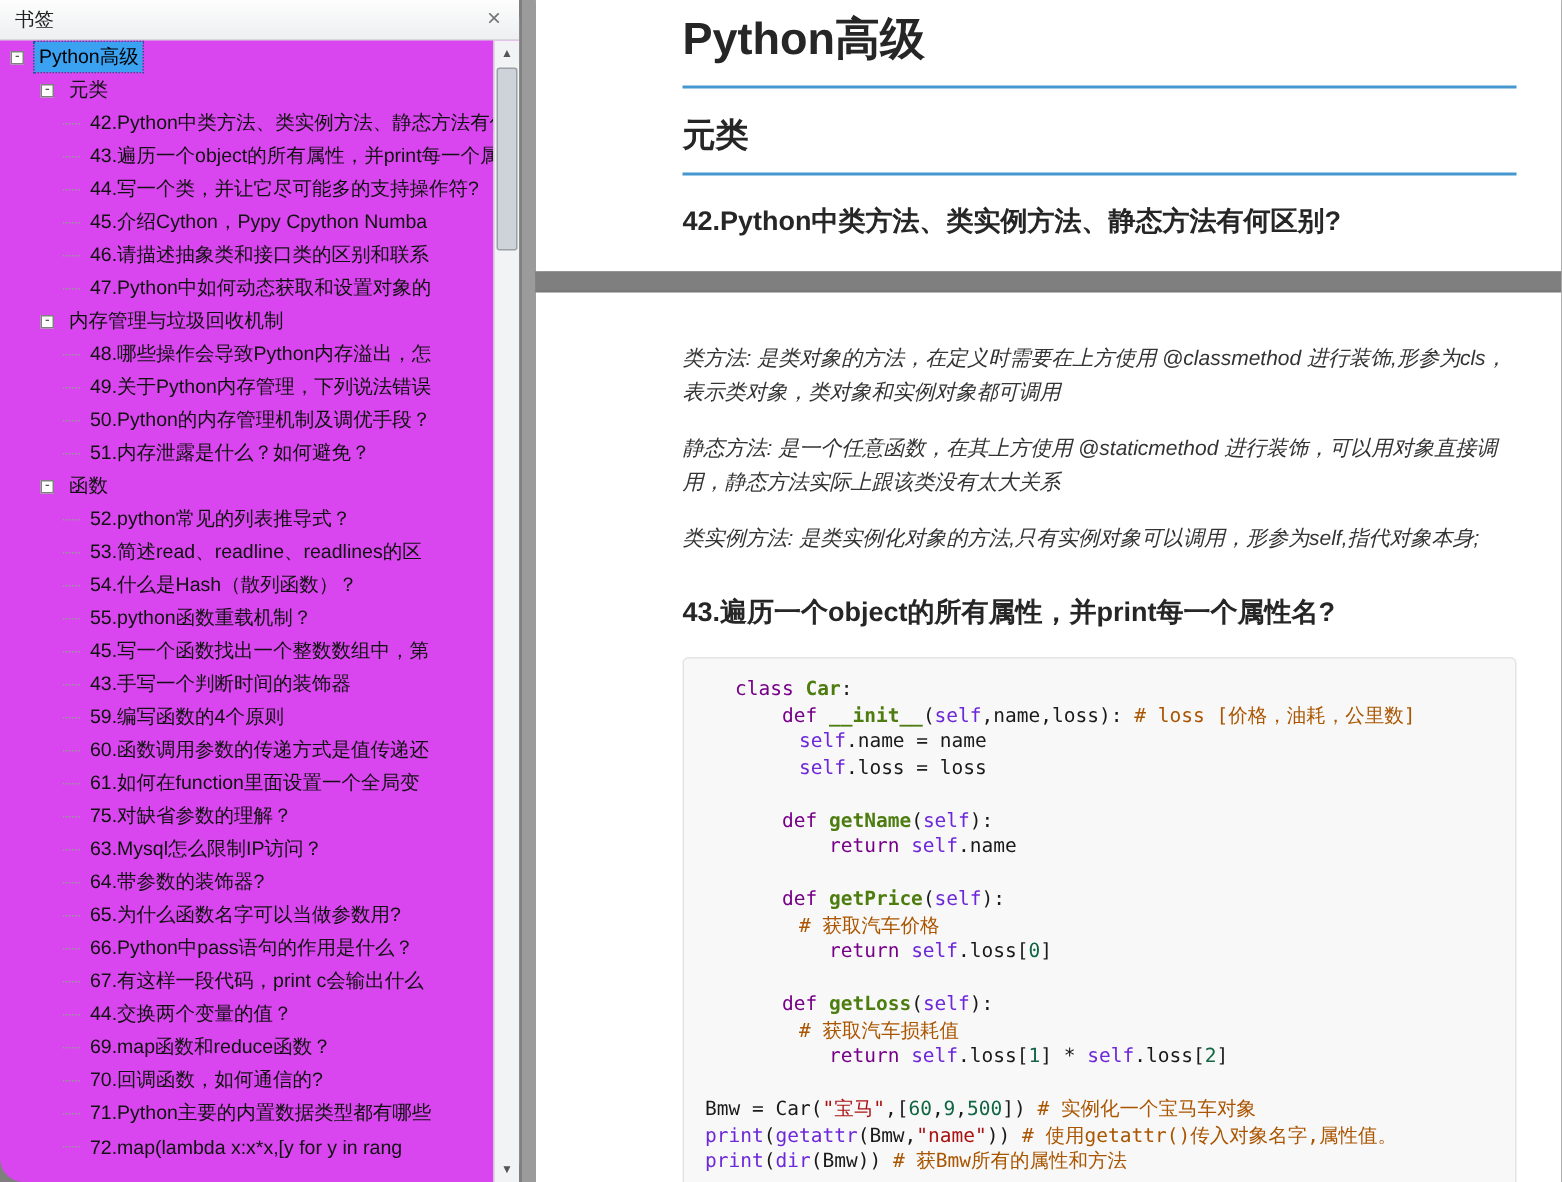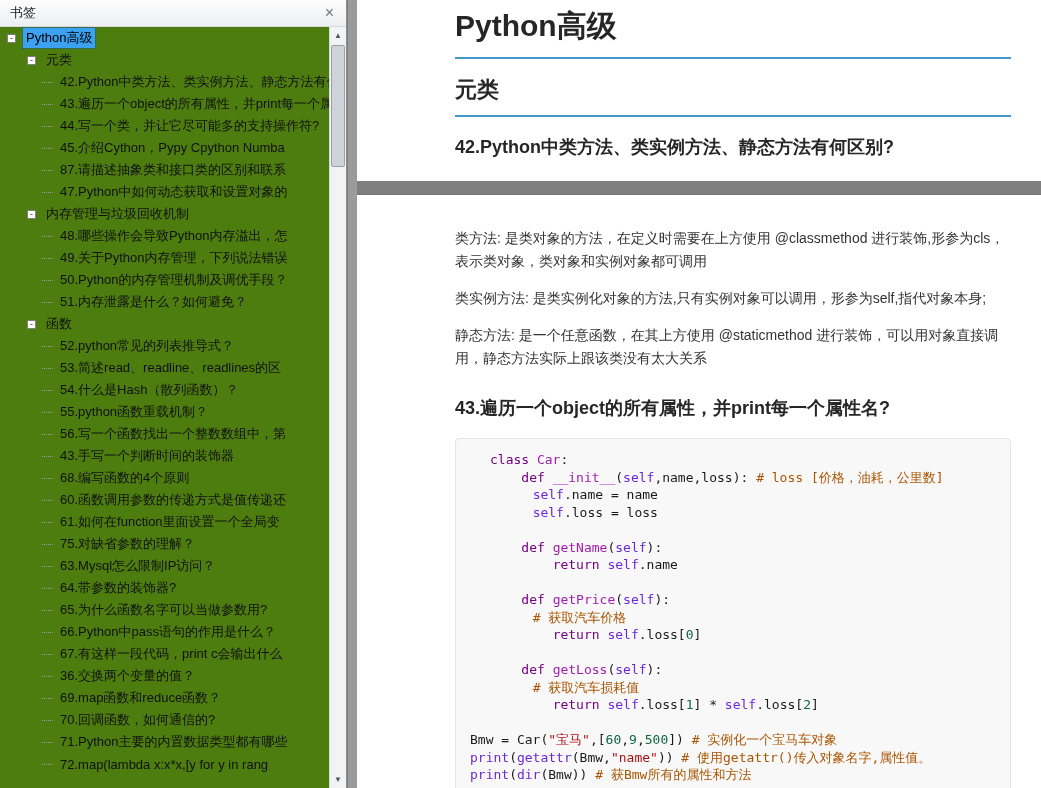--- a/index.html
+++ b/index.html
@@ -8,21 +8,21 @@
   }
   *{box-sizing:border-box;}
   html,body{margin:0;padding:0;}
   body{
     width:1041px;height:788px;overflow:hidden;
     font-family:"Liberation Sans","DejaVu Sans",sans-serif;
     background:#7f7f7f;position:relative;
   }
 
   
-  .panel{position:absolute;left:0;top:0;width:347px;height:788px;background:#4d7c0f;border-right:1px solid #8c8c8c;}
+  .panel{position:absolute;left:0;top:0;width:347px;height:788px;background:#d946ef;border-right:1px solid #8c8c8c;border-radius:16px;}
   .panel-header{height:27px;background:linear-gradient(#fdfdfd,#edeff1);border-bottom:1px solid #d8d8d8;
     display:flex;align-items:center;padding:0 10px;font-size:13px;color:#222;}
   .panel-close{margin-left:auto;color:#777;font-size:16px;line-height:16px;cursor:pointer;padding-right:2px;}
 
   .tree{position:absolute;top:27px;left:0;right:17px;bottom:0;overflow:hidden;font-size:13px;color:#111;}
   .tree-row{height:22px;display:flex;align-items:center;white-space:nowrap;overflow:hidden;cursor:pointer;}
   .tree-row.level1{padding-left:7px;}
   .tree-row.level2{padding-left:27px;}
   .tree-row.level3{padding-left:42px;}
   .toggle{flex:0 0 auto;width:9px;height:9px;border:1px solid #808080;background:#fff;
@@ -45,29 +45,29 @@
   .page2{top:195px;height:1000px;box-shadow:0 1px 3px rgba(0,0,0,.4);}
   .content{padding:0 30px 0 98px;color:#262626;}
   .page1 .content{padding-top:4px;}
   .page2 .content{padding-top:32px;}
 
   h1{font-size:30px;font-weight:bold;margin:0;padding:2px 0 10px;border-bottom:2px solid var(--rule);}
   h2{font-size:22px;font-weight:bold;margin:16px 0 0;padding:0 0 10px;border-bottom:2px solid var(--rule);}
   h3{font-size:18px;font-weight:bold;margin:18px 0 0;}
   h3.q43{margin-top:26px;}
 
-  p.ans{font-size:14px;line-height:23px;color:#333;margin:0 0 14px;max-width:556px;}
+  p.ans{font-size:14px;line-height:23px;color:#333;margin:0 0 14px;max-width:556px;font-style:italic;}
 
   .code{background:#f8f8f8;border:1px solid #e4e4e4;border-radius:4px;margin:18px 0 0;
     padding:12px 14px;font-family:"DejaVu Sans Mono","Liberation Mono",monospace;
     font-size:13px;line-height:17.5px;color:#1a1a1a;overflow:hidden;}
   .code .line{white-space:pre;min-height:17.5px;}
 
   .tk-k{color:#770088;margin-left:20px;}
-  .tk-d{color:#a21caf;}
+  .tk-d{color:#4d7c0f;font-weight:bold;}
   .tk-s{color:#aa1111;}
   .tk-c{color:#aa5500;}
   .tk-n{color:#116644;}
   .tk-b{color:#6d28d9;}
   .tk-p{color:#1a1a1a;}
 </style>
 </head>
 <body>
 
 <div class="app">
@@ -98,21 +98,21 @@
         <div class="tree-row level3">
           <span class="stub"></span>
           <span class="lab">44.写一个类，并让它尽可能多的支持操作符?</span>
         </div>
         <div class="tree-row level3">
           <span class="stub"></span>
           <span class="lab">45.介绍Cython，Pypy Cpython Numba</span>
         </div>
         <div class="tree-row level3">
           <span class="stub"></span>
-          <span class="lab">87.请描述抽象类和接口类的区别和联系</span>
+          <span class="lab">46.请描述抽象类和接口类的区别和联系</span>
         </div>
         <div class="tree-row level3">
           <span class="stub"></span>
           <span class="lab">47.Python中如何动态获取和设置对象的</span>
         </div>
         <div class="tree-row level2">
           <span class="toggle">-</span>
           <span class="lab">内存管理与垃圾回收机制</span>
         </div>
         <div class="tree-row level3">
@@ -146,29 +146,29 @@
         <div class="tree-row level3">
           <span class="stub"></span>
           <span class="lab">54.什么是Hash（散列函数）？</span>
         </div>
         <div class="tree-row level3">
           <span class="stub"></span>
           <span class="lab">55.python函数重载机制？</span>
         </div>
         <div class="tree-row level3">
           <span class="stub"></span>
-          <span class="lab">56.写一个函数找出一个整数数组中，第</span>
+          <span class="lab">45.写一个函数找出一个整数数组中，第</span>
         </div>
         <div class="tree-row level3">
           <span class="stub"></span>
           <span class="lab">43.手写一个判断时间的装饰器</span>
         </div>
         <div class="tree-row level3">
           <span class="stub"></span>
-          <span class="lab">68.编写函数的4个原则</span>
+          <span class="lab">59.编写函数的4个原则</span>
         </div>
         <div class="tree-row level3">
           <span class="stub"></span>
           <span class="lab">60.函数调用参数的传递方式是值传递还</span>
         </div>
         <div class="tree-row level3">
           <span class="stub"></span>
           <span class="lab">61.如何在function里面设置一个全局变</span>
         </div>
         <div class="tree-row level3">
@@ -190,21 +190,21 @@
         <div class="tree-row level3">
           <span class="stub"></span>
           <span class="lab">66.Python中pass语句的作用是什么？</span>
         </div>
         <div class="tree-row level3">
           <span class="stub"></span>
           <span class="lab">67.有这样一段代码，print c会输出什么</span>
         </div>
         <div class="tree-row level3">
           <span class="stub"></span>
-          <span class="lab">36.交换两个变量的值？</span>
+          <span class="lab">44.交换两个变量的值？</span>
         </div>
         <div class="tree-row level3">
           <span class="stub"></span>
           <span class="lab">69.map函数和reduce函数？</span>
         </div>
         <div class="tree-row level3">
           <span class="stub"></span>
           <span class="lab">70.回调函数，如何通信的?</span>
         </div>
         <div class="tree-row level3">
@@ -235,22 +235,22 @@
         <h3>42.Python中类方法、类实例方法、静态方法有何区别?</h3>
       </div>
     </div>
 
     <div class="page-gap"></div>
 
     <div class="page page2">
       <div class="content">
         <div id="paragraphs">
             <p class="ans">类方法: 是类对象的方法，在定义时需要在上方使用 @classmethod 进行装饰,形参为cls，表示类对象，类对象和实例对象都可调用</p>
+            <p class="ans">静态方法: 是一个任意函数，在其上方使用 @staticmethod 进行装饰，可以用对象直接调用，静态方法实际上跟该类没有太大关系</p>
             <p class="ans">类实例方法: 是类实例化对象的方法,只有实例对象可以调用，形参为self,指代对象本身;</p>
-            <p class="ans">静态方法: 是一个任意函数，在其上方使用 @staticmethod 进行装饰，可以用对象直接调用，静态方法实际上跟该类没有太大关系</p>
           </div>
         <h3 class="q43">43.遍历一个object的所有属性，并print每一个属性名?</h3>
         <pre class="code" id="code-43"><div class="line"><span class="tk-k">class</span><span class="tk-p"> </span><span class="tk-d">Car</span><span class="tk-p">:</span></div><div class="line"><span class="tk-p">    </span><span class="tk-k">def</span><span class="tk-p"> </span><span class="tk-d">__init__</span><span class="tk-p">(</span><span class="tk-b">self</span><span class="tk-p">,name,loss): </span><span class="tk-c"># loss [价格，油耗，公里数]</span></div><div class="line"><span class="tk-p">        </span><span class="tk-b">self</span><span class="tk-p">.name = name</span></div><div class="line"><span class="tk-p">        </span><span class="tk-b">self</span><span class="tk-p">.loss = loss</span></div><div class="line">&nbsp;</div><div class="line"><span class="tk-p">    </span><span class="tk-k">def</span><span class="tk-p"> </span><span class="tk-d">getName</span><span class="tk-p">(</span><span class="tk-b">self</span><span class="tk-p">):</span></div><div class="line"><span class="tk-p">        </span><span class="tk-k">return</span><span class="tk-p"> </span><span class="tk-b">self</span><span class="tk-p">.name</span></div><div class="line">&nbsp;</div><div class="line"><span class="tk-p">    </span><span class="tk-k">def</span><span class="tk-p"> </span><span class="tk-d">getPrice</span><span class="tk-p">(</span><span class="tk-b">self</span><span class="tk-p">):</span></div><div class="line"><span class="tk-p">        </span><span class="tk-c"># 获取汽车价格</span></div><div class="line"><span class="tk-p">        </span><span class="tk-k">return</span><span class="tk-p"> </span><span class="tk-b">self</span><span class="tk-p">.loss[</span><span class="tk-n">0</span><span class="tk-p">]</span></div><div class="line">&nbsp;</div><div class="line"><span class="tk-p">    </span><span class="tk-k">def</span><span class="tk-p"> </span><span class="tk-d">getLoss</span><span class="tk-p">(</span><span class="tk-b">self</span><span class="tk-p">):</span></div><div class="line"><span class="tk-p">        </span><span class="tk-c"># 获取汽车损耗值</span></div><div class="line"><span class="tk-p">        </span><span class="tk-k">return</span><span class="tk-p"> </span><span class="tk-b">self</span><span class="tk-p">.loss[</span><span class="tk-n">1</span><span class="tk-p">] * </span><span class="tk-b">self</span><span class="tk-p">.loss[</span><span class="tk-n">2</span><span class="tk-p">]</span></div><div class="line">&nbsp;</div><div class="line"><span class="tk-p">Bmw = Car(</span><span class="tk-s">"宝马"</span><span class="tk-p">,[</span><span class="tk-n">60</span><span class="tk-p">,</span><span class="tk-n">9</span><span class="tk-p">,</span><span class="tk-n">500</span><span class="tk-p">]) </span><span class="tk-c"># 实例化一个宝马车对象</span></div><div class="line"><span class="tk-b">print</span><span class="tk-p">(</span><span class="tk-b">getattr</span><span class="tk-p">(Bmw,</span><span class="tk-s">"name"</span><span class="tk-p">)) </span><span class="tk-c"># 使用getattr()传入对象名字,属性值。</span></div><div class="line"><span class="tk-b">print</span><span class="tk-p">(</span><span class="tk-b">dir</span><span class="tk-p">(Bmw)) </span><span class="tk-c"># 获Bmw所有的属性和方法</span></div></pre>
 
       </div>
     </div>
 
   </main>
 </div>
 

